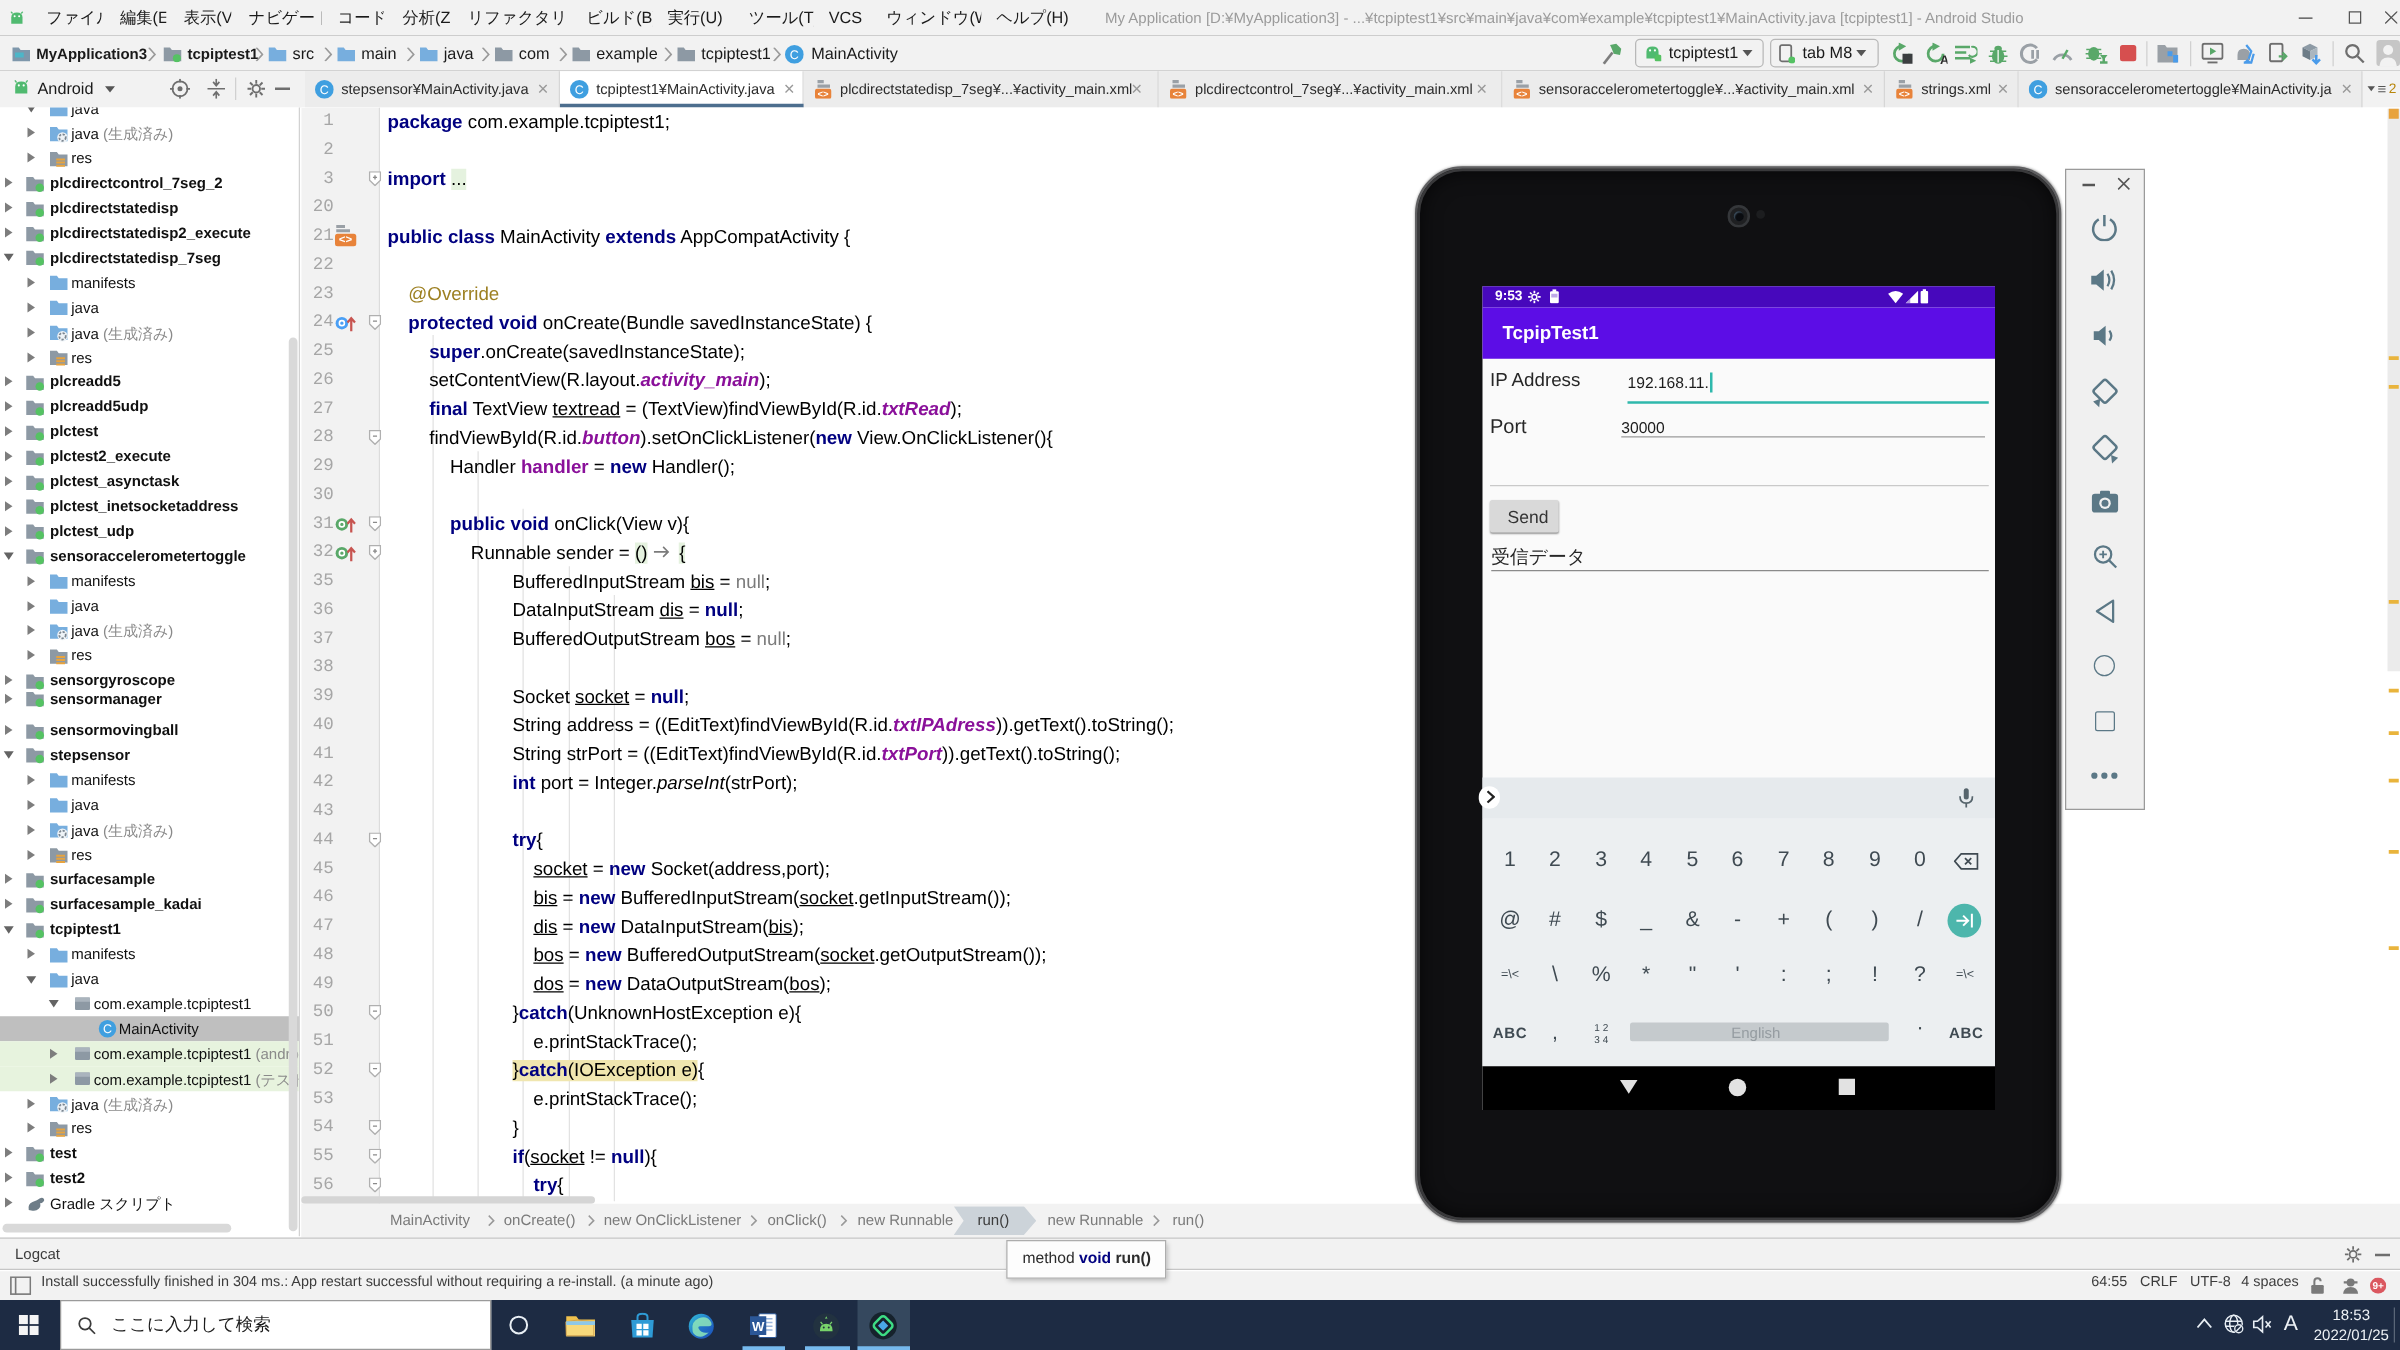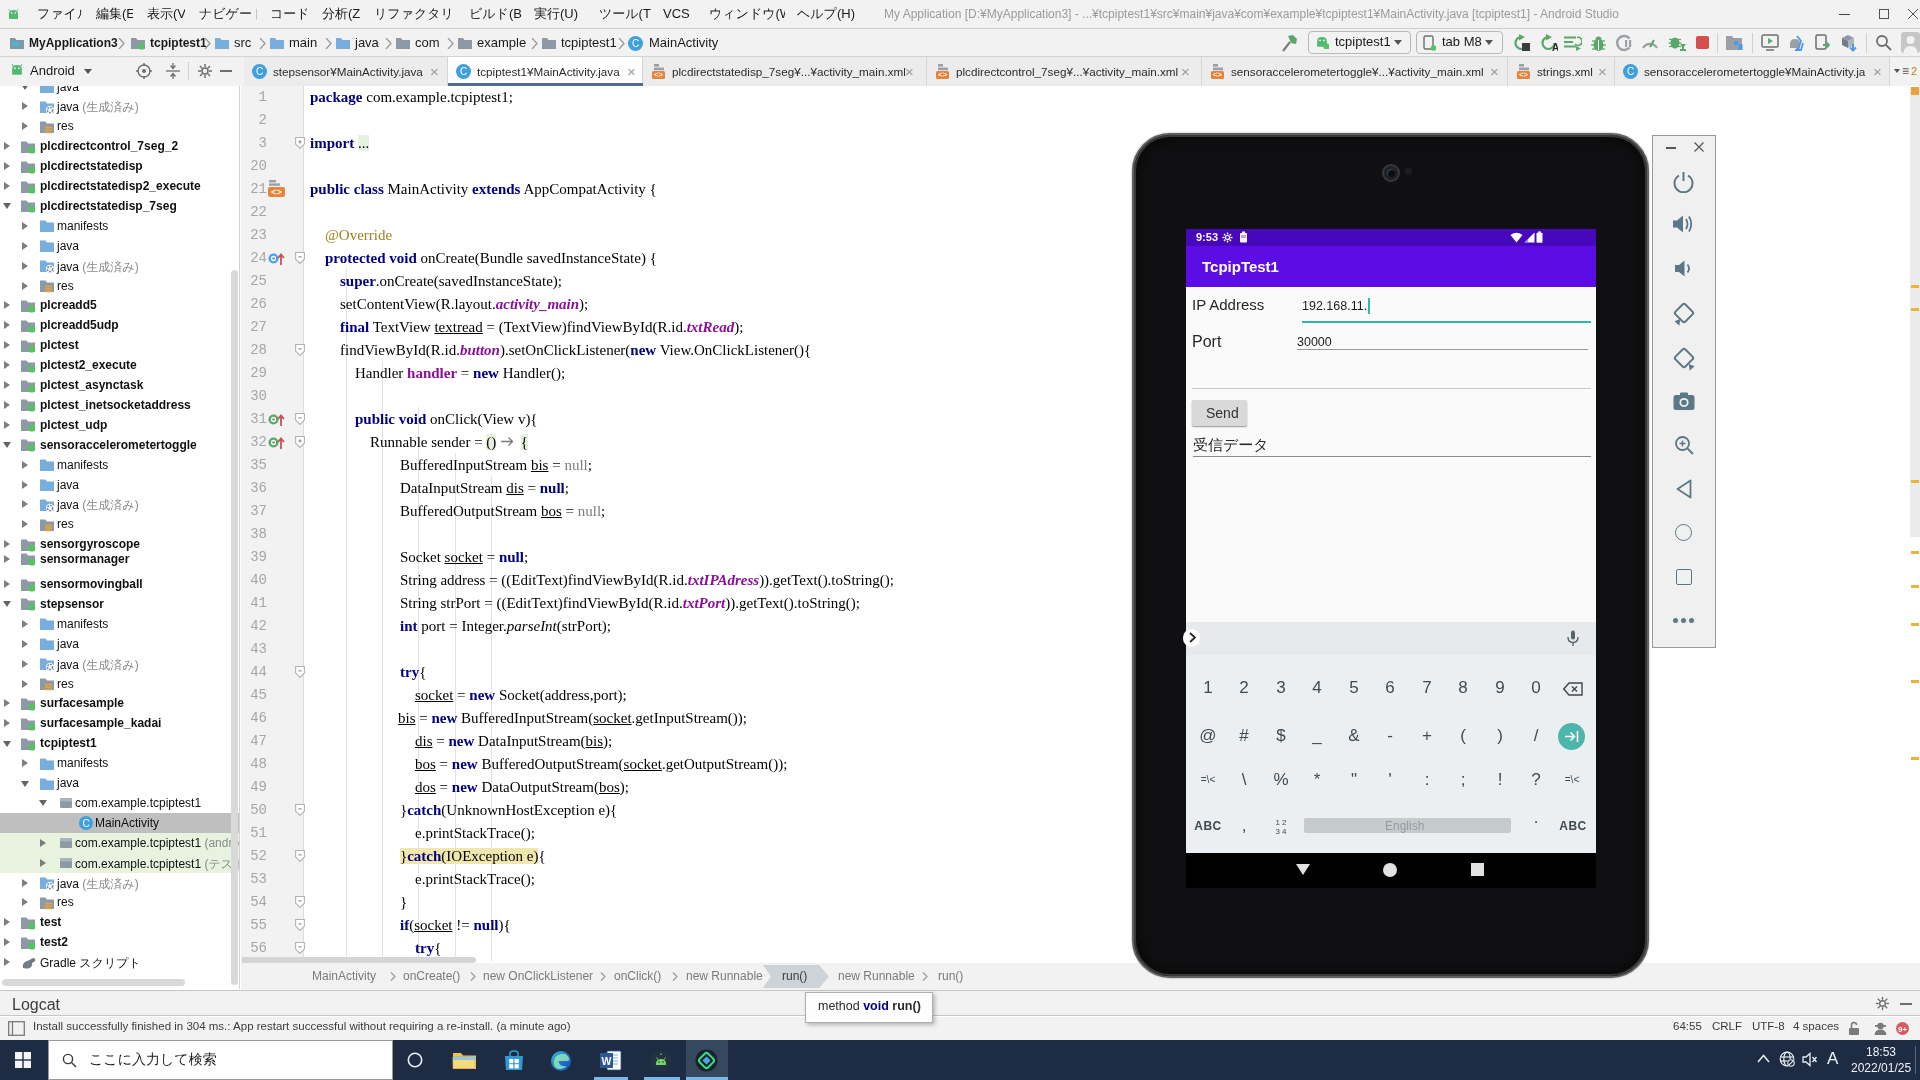--- a/index.html
+++ b/index.html
@@ -6,21 +6,21 @@
 .abs{position:absolute}
 #titlebar{position:absolute;left:0;top:0;width:1920px;height:29px;background:#f2f2f2;border-bottom:1px solid #cdcdcd}
 #navrow{position:absolute;left:0;top:29px;width:1920px;height:28px;background:#f2f2f2;border-bottom:1px solid #d2d2d2}
 #tabrow{position:absolute;left:0;top:57px;width:1920px;height:29px;background:#f2f2f2}
 #tree{position:absolute;left:0;top:86px;width:240px;height:903px;background:#fff;border-right:1px solid #d2d2d2;overflow:hidden}
 #editor{position:absolute;left:241px;top:86px;width:1679px;height:877px;background:#fff;overflow:hidden}
 #crumbs{position:absolute;left:241px;top:963px;width:1679px;height:27px;background:#f2f2f2;font-size:12px;color:#7a7a7a}
 #logcat{position:absolute;left:0;top:990px;width:1920px;height:26px;background:#f2f2f2;border-top:1px solid #c6c6c6;border-bottom:1px solid #c6c6c6}
 #status{position:absolute;left:0;top:1017px;width:1920px;height:23px;background:#f2f2f2}
 #taskbar{position:absolute;left:0;top:1040px;width:1920px;height:40px;background:#1d2b43}
-.cl{position:absolute;left:310px;white-space:pre;font-family:Liberation Serif, serif;font-size:15px;line-height:23px;height:23px;color:#000}
+.cl{position:absolute;left:310px;white-space:pre;font-family:Liberation Sans, sans-serif;font-size:15px;line-height:23px;height:23px;color:#000}
 .ln{position:absolute;left:0px;width:26px;text-align:right;font-family:"Liberation Mono",monospace;font-size:14px;line-height:23px;height:23px;color:#a6a6a6}
 .k{color:#000080;font-weight:bold}
 .ann{color:#9d8022}
 .pf{color:#8a109a;font-weight:bold}
 .pfi{color:#8a109a;font-weight:bold;font-style:italic}
 .it{font-style:italic}
 .u{text-decoration:underline}
 .gy{color:#7b7b7b}
 .gbg{background:#e5f2df}
 .ybg{background:#f0e6af}
@@ -784,21 +784,21 @@
     <div class="cl" style="top:506px;left:69px">                        String strPort = ((EditText)findViewById(R.id.<span class="pfi">txtPort</span>)).getText().toString();</div>
     <div class="ln" style="top:529px">42</div>
     <div class="cl" style="top:529px;left:69px">                        <span class="k">int</span> port = Integer.<span class="it">parseInt</span>(strPort);</div>
     <div class="ln" style="top:552px">43</div>
     <div class="cl" style="top:552px;left:69px"></div>
     <div class="ln" style="top:575px">44</div>
     <div class="cl" style="top:575px;left:69px">                        <span class="k">try</span>{</div>
     <div class="ln" style="top:598px">45</div>
     <div class="cl" style="top:598px;left:69px">                            <span class="u">socket</span> = <span class="k">new</span> Socket(address,port);</div>
     <div class="ln" style="top:621px">46</div>
-    <div class="cl" style="top:621px;left:52px">                            <span class="u">bis</span> = <span class="k">new</span> BufferedInputStream(<span class="u">socket</span>.getInputStream());</div>
+    <div class="cl" style="top:621px;left:69px">                            <span class="u">bis</span> = <span class="k">new</span> BufferedInputStream(<span class="u">socket</span>.getInputStream());</div>
     <div class="ln" style="top:644px">47</div>
     <div class="cl" style="top:644px;left:69px">                            <span class="u">dis</span> = <span class="k">new</span> DataInputStream(<span class="u">bis</span>);</div>
     <div class="ln" style="top:667px">48</div>
     <div class="cl" style="top:667px;left:69px">                            <span class="u">bos</span> = <span class="k">new</span> BufferedOutputStream(<span class="u">socket</span>.getOutputStream());</div>
     <div class="ln" style="top:690px">49</div>
     <div class="cl" style="top:690px;left:69px">                            <span class="u">dos</span> = <span class="k">new</span> DataOutputStream(<span class="u">bos</span>);</div>
     <div class="ln" style="top:713px">50</div>
     <div class="cl" style="top:713px;left:69px">                        }<span class="k">catch</span>(UnknownHostException e){</div>
     <div class="ln" style="top:736px">51</div>
     <div class="cl" style="top:736px;left:69px">                            e.printStackTrace();</div>
@@ -915,21 +915,21 @@
     <span class="crumbtxt" style="left:541px;color:#3c3c3c">run()</span>
     <span class="crumbtxt" style="left:597px;color:#7a7a7a">new Runnable</span>
     <svg class="abs" style="left:681px;top:9px" width="6" height="9" viewBox="0 0 6 9">
       <path d="M1 0.5 L5 4.5 L1 8.5" stroke="#9a9a9a" fill="none" stroke-width="1.2"></path>
     </svg>
     <span class="crumbtxt" style="left:697px;color:#7a7a7a">run()</span>
   </div>
 <div class="abs" style="left:805px;top:992px;width:128px;height:31px;background:#fdfdfd;border:1px solid #adadad;box-shadow:1.5px 2px 4px rgba(0,0,0,.25);z-index:40"></div>
 <span class="abs" style="left:818px;top:999px;font-size:12.5px;color:#2b2b2b;z-index:41">method <span class="k">void</span> <b>run()</b></span>
 <div id="logcat">
-    <span class="abs" style="left:12px;top:5px;font-size:16px;color:#3c3c3c">Logcat</span>
+    <span class="abs" style="left:12px;top:5px;font-size:12px;color:#3c3c3c">Logcat</span>
     <svg class="abs" style="left:1875px;top:5px" width="15" height="15" viewBox="0 0 16 16">
       <circle cx="8" cy="8" r="3" fill="none" stroke="#6e6e6e" stroke-width="1.5"></circle>
       <g stroke="#6e6e6e" stroke-width="1.5">
         <line x1="8" y1="1" x2="8" y2="4"></line>
         <line x1="8" y1="12" x2="8" y2="15"></line>
         <line x1="1" y1="8" x2="4" y2="8"></line>
         <line x1="12" y1="8" x2="15" y2="8"></line>
         <line x1="3" y1="3" x2="5.2" y2="5.2"></line>
         <line x1="10.8" y1="10.8" x2="13" y2="13"></line>
         <line x1="13" y1="3" x2="10.8" y2="5.2"></line>

